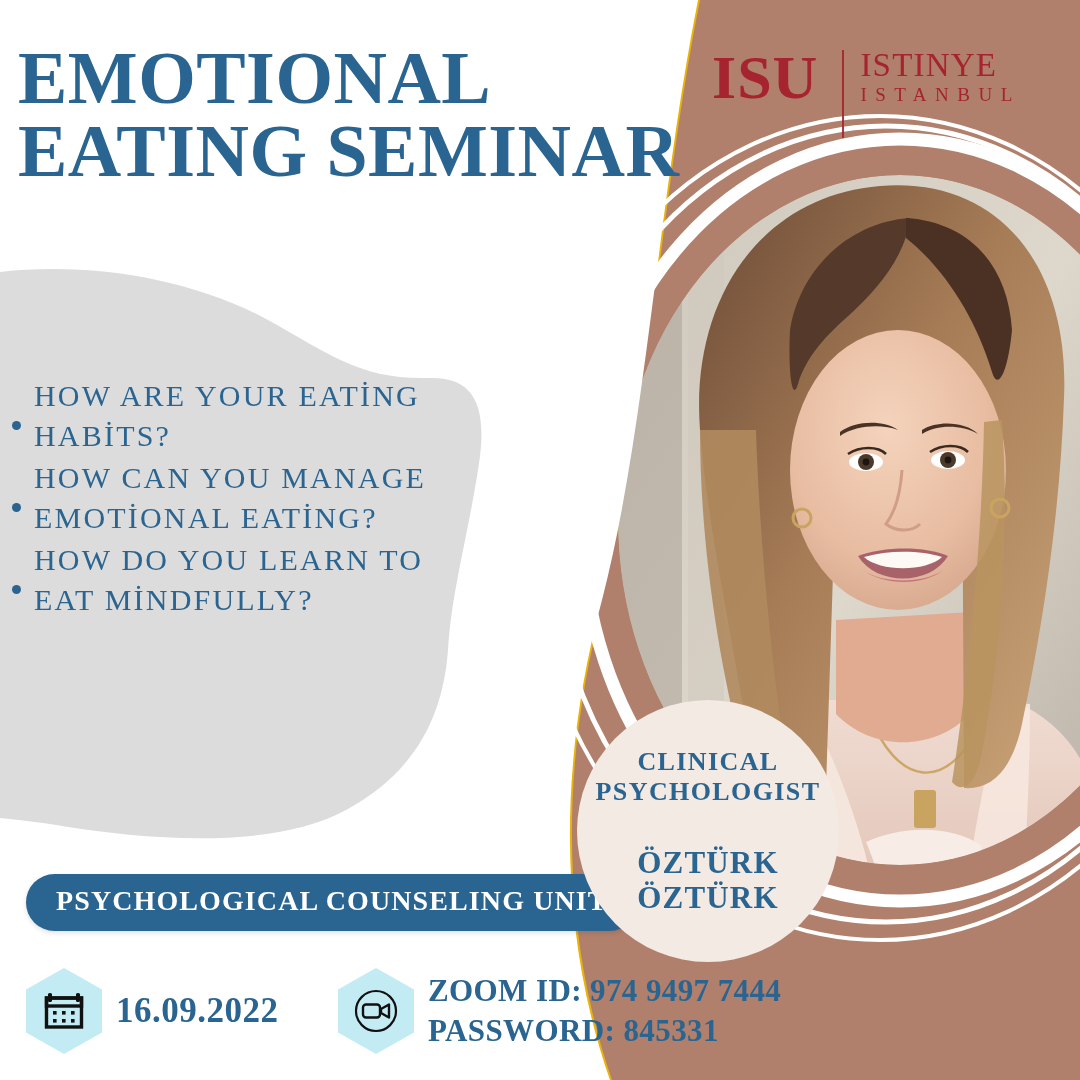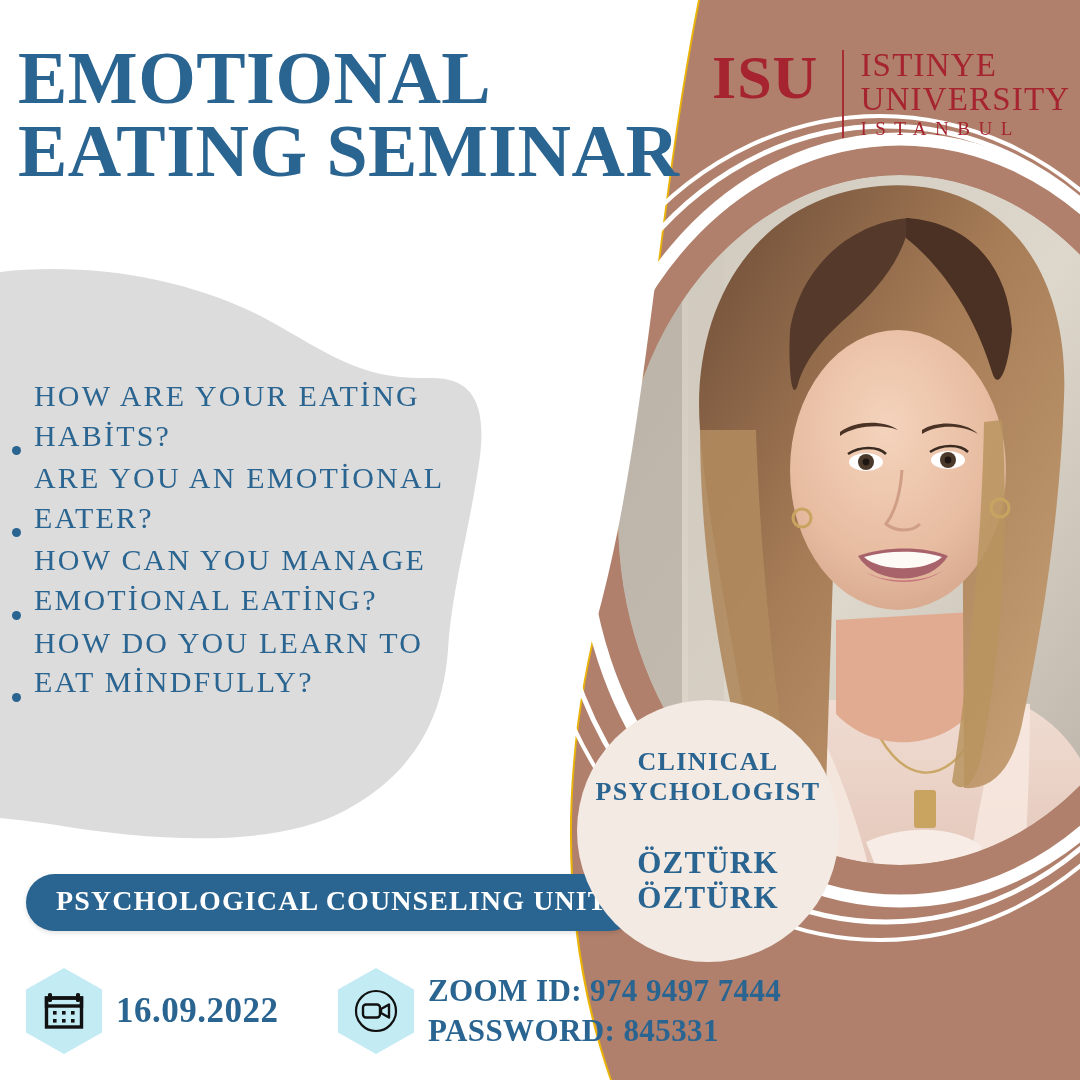--- a/index.html
+++ b/index.html
@@ -66,21 +66,21 @@
   }
 
   
   #bullets{
     position:absolute;left:4px;top:376px;width:470px;
     z-index:12;
   }
   .bullet-item{
     position:relative;
     display:flex;
-    align-items:flex-end;
+    align-items:center;
     margin-bottom:3px;
   }
   .bullet-dot{
     flex:0 0 auto;
     width:9px;height:9px;border-radius:50%;
     background:#2a6490;
     margin:19px 13px 0 8px;
   }
   .bullet-text{
     font-family:"Liberation Serif",serif;
@@ -284,33 +284,28 @@
   <div id="title-block">
     <div class="title-line">EMOTIONAL</div>
     <div class="title-line">EATING SEMINAR</div>
   </div>
 
   <div id="logo">
     <div id="logo-isu">ISU</div>
     <div id="logo-divider"></div>
     <div id="logo-text">
       <div class="logo-line">ISTINYE</div>
-      <div class="logo-line">UNIVERSITY</div>
       <div class="logo-line istanbul">ISTANBUL</div>
     </div>
   </div>
 
   <div id="bullets">
     <div class="bullet-item">
       <span class="bullet-dot"></span>
       <span class="bullet-text">HOW ARE YOUR EATİNG HABİTS?</span>
-    </div>
-    <div class="bullet-item">
-      <span class="bullet-dot"></span>
-      <span class="bullet-text">ARE YOU AN EMOTİONAL EATER?</span>
     </div>
     <div class="bullet-item">
       <span class="bullet-dot"></span>
       <span class="bullet-text">HOW CAN YOU MANAGE EMOTİONAL EATİNG?</span>
     </div>
     <div class="bullet-item">
       <span class="bullet-dot"></span>
       <span class="bullet-text"> HOW DO YOU LEARN TO EAT MİNDFULLY?</span>
     </div>
   </div>

